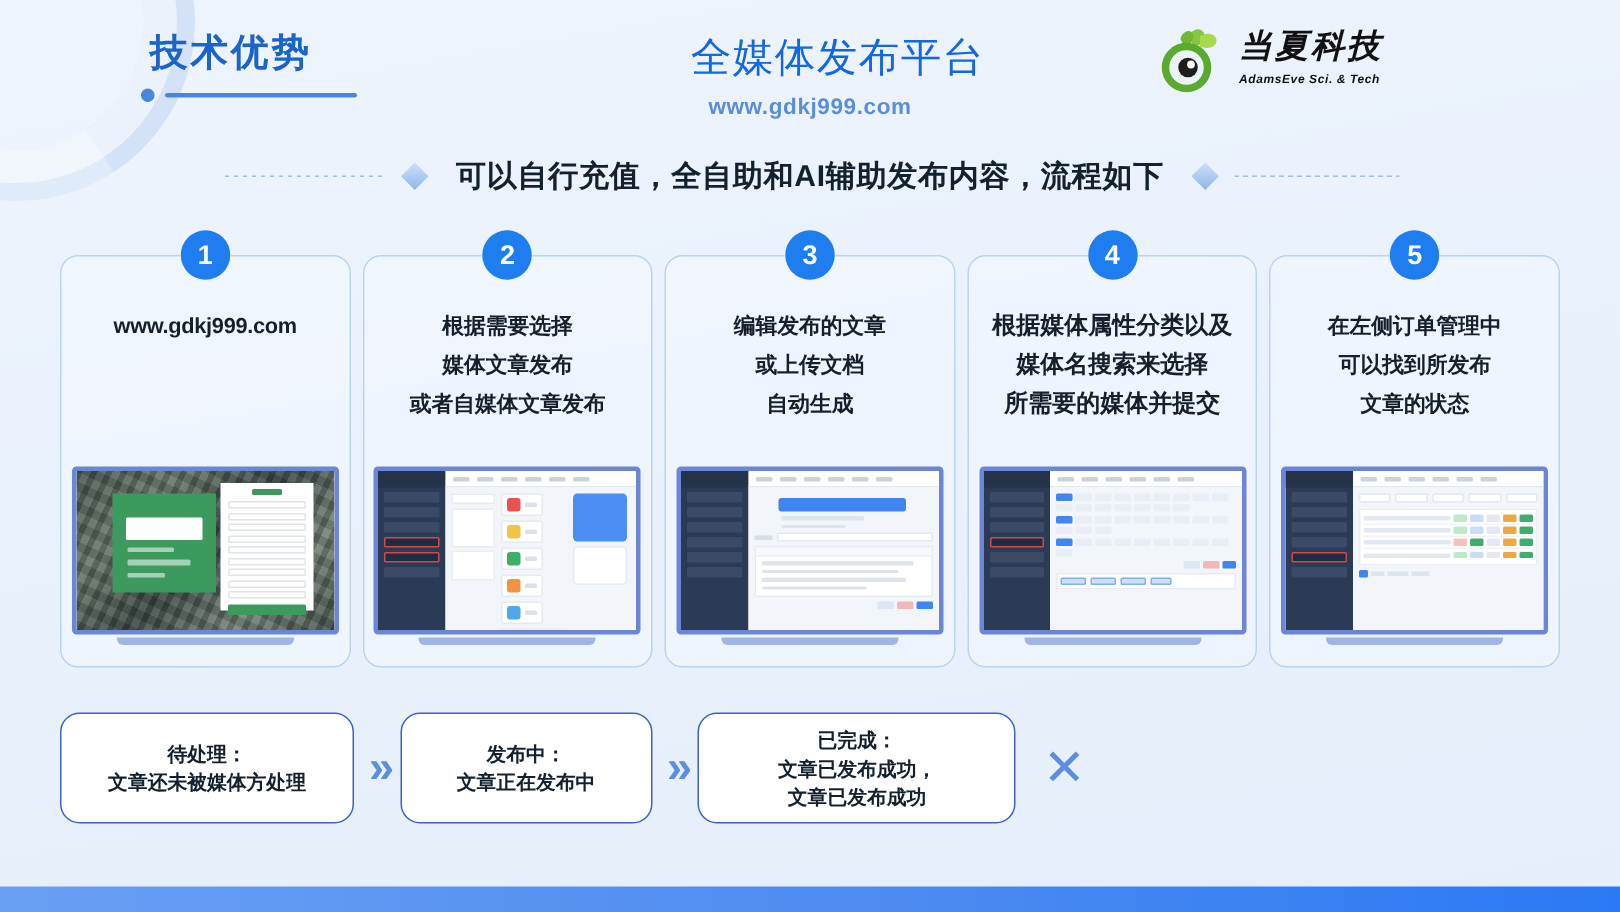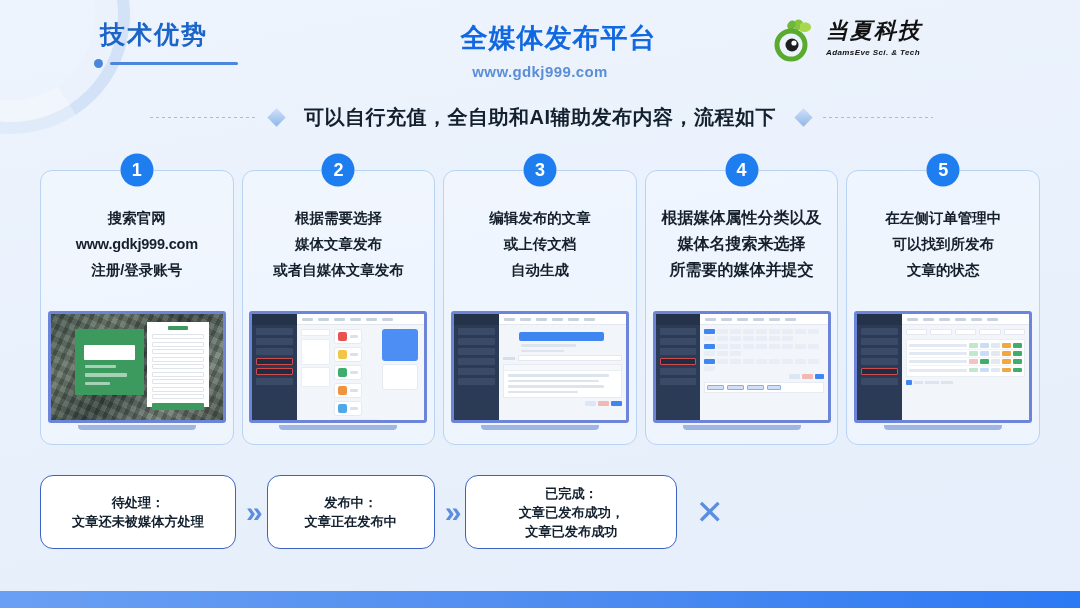--- a/index.html
+++ b/index.html
@@ -38,21 +38,21 @@
     font-size: 25px; font-weight: bold; color: #1b64c8; letter-spacing: 2px;
   }
   .hdr-underline {
     display: flex; align-items: center; gap: 7px; margin-top: 8px; margin-left: -6px;
   }
   .hdr-dot { width: 9px; height: 9px; border-radius: 50%; background: #4a86dd; }
   .hdr-line { width: 128px; height: 3px; background: #4a86dd; border-radius: 2px; }
 
   .hdr-center { position: absolute; left: 0; top: 20px; width: 1080px; text-align: center; }
   .hdr-center .main-ttl {
-    font-size: 27px; font-weight: bold; color: #1268e0; letter-spacing: 1px; padding-left: 37px;
+    font-size: 27px; font-weight: normal; color: #1268e0; letter-spacing: 1px; padding-left: 37px;
   }
   .hdr-center .sub-url {
     margin-top: 7px; font-size: 15px; font-weight: bold; color: #5b8ed6; letter-spacing: .4px;
   }
 
   .hdr-right {
     position: absolute; right: 26px; top: 16px;
     display: flex; gap: 9px;
   }
   .logo-mark { position: relative; width: 47px; height: 47px; }
@@ -263,23 +263,21 @@
   <span class="tagline-text">可以自行充值，全自助和AI辅助发布内容，流程如下</span>
   <span class="tag-dia"></span>
   <span class="tag-rule"></span>
 </div>
 
 <div class="steps">
 
   <div class="step-card c1">
     <div class="step-badge">1</div>
     <div class="step-lines">
-      <div class="ln">搜索官网</div>
       <div class="ln url">www.gdkj999.com</div>
-      <div class="ln">注册/登录账号</div>
     </div>
     <div class="thumb-wrap">
       <div class="thumb-frame">
         <div class="t1"></div>
         <div class="t1-green">
           <div class="t1-logo"></div>
           <div class="gl" style="width:55%"></div>
           <div class="gl" style="width:75%;height:4px"></div>
           <div class="gl" style="width:45%"></div>
         </div>

